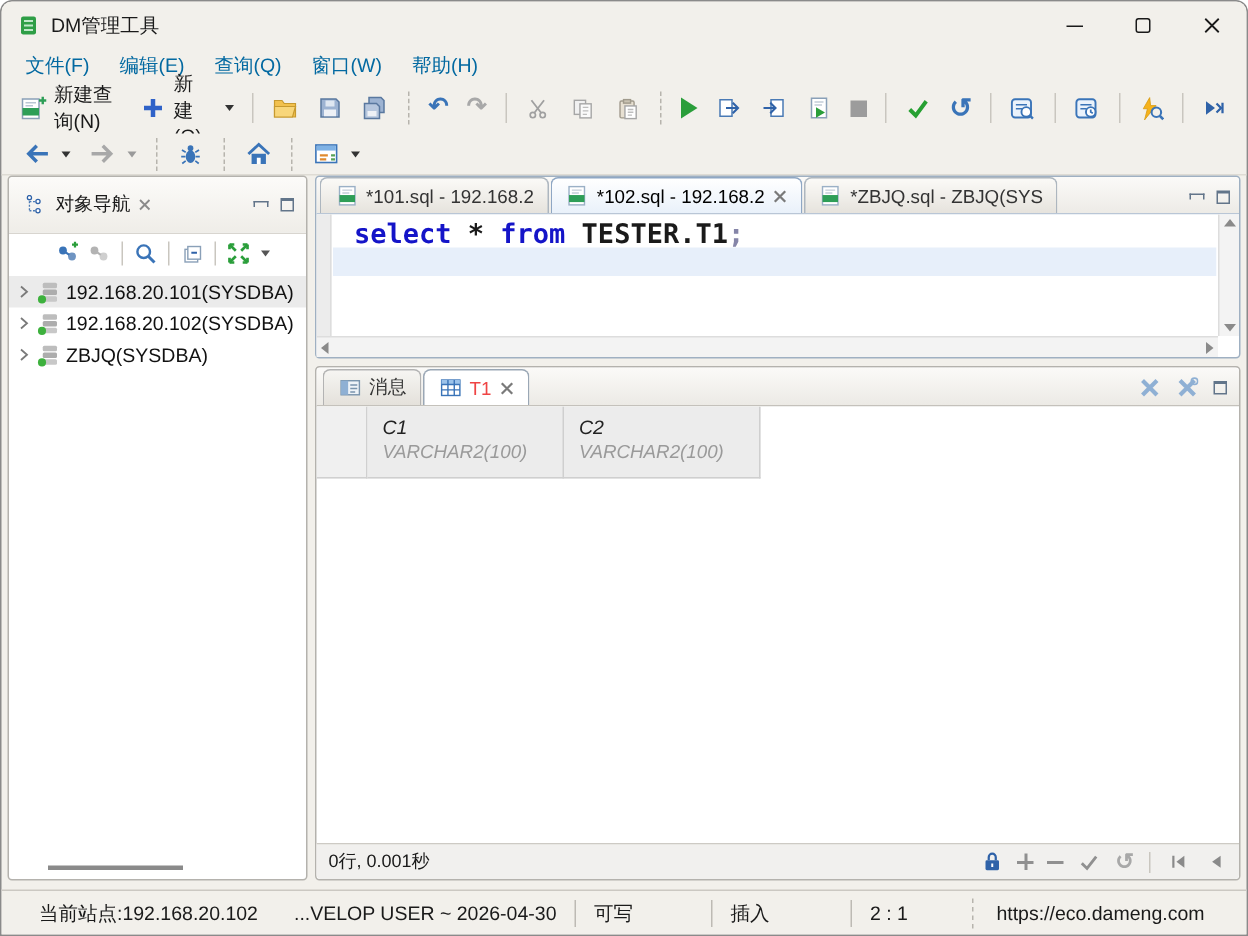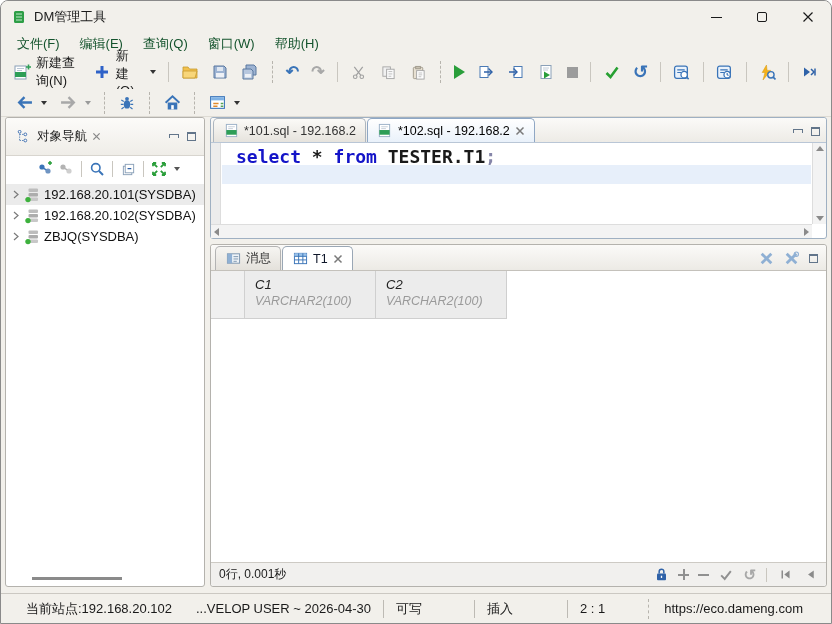--- a/index.html
+++ b/index.html
@@ -12,21 +12,21 @@
   .titlebar { height:32px; display:flex; align-items:center; padding-left:10px; background:#f2f0eb; }
   .titlebar .title { margin-left:7px; font-size:13px; color:#1a1a1a; }
   .wincontrols { margin-left:auto; display:flex; height:100%; }
   .wcbtn { width:46px; height:100%; display:flex; align-items:center; justify-content:center; }
   .wc-min { width:11px; height:1px; background:#1a1a1a; }
   .wc-max { width:10px; height:10px; border:1px solid #1a1a1a; border-radius:2px; }
   .wc-close svg { display:block; }
 
   
   .menubar { height:22px; display:flex; align-items:center; padding-left:6px; background:#f2f0eb; }
-  .menuitem { padding:2px 10px; font-size:13px; color:#14532d; }
+  .menuitem { padding:2px 10px; font-size:13px; color:#0369a1; }
 
   
   .toolbar1 { height:34px; display:flex; align-items:center; padding:0 6px; background:#f2f0eb; }
   .toolbar2 { height:28px; display:flex; align-items:center; padding:0 8px; background:#f2f0eb; border-bottom:1px solid #dedbd4; }
   .tbtn { display:flex; align-items:center; gap:5px; padding:3px 6px; border-radius:3px; }
   .tbtn span.lbl { font-size:13px; color:#1a1a1a; }
   .ico { width:18px; height:18px; display:inline-flex; align-items:center; justify-content:center; flex:0 0 auto; }
   .ico svg { display:block; }
   .ico16 { width:16px; height:16px; }
   .glyph { font-size:16px; font-weight:bold; line-height:1; }
@@ -76,21 +76,21 @@
   .arrU { width:0;height:0;border-left:4px solid transparent;border-right:4px solid transparent;border-bottom:5px solid #8a8a8a; margin:3px auto; }
   .arrD { width:0;height:0;border-left:4px solid transparent;border-right:4px solid transparent;border-top:5px solid #8a8a8a; position:absolute; bottom:3px; left:3px; }
   .arrL { width:0;height:0;border-top:4px solid transparent;border-bottom:4px solid transparent;border-right:5px solid #8a8a8a; }
   .arrR { width:0;height:0;border-top:4px solid transparent;border-bottom:4px solid transparent;border-left:5px solid #8a8a8a; }
 
   
   .resultpanel { flex:1; border:1px solid #b4b2ad; border-radius:3px; background:#fff; display:flex; flex-direction:column; min-height:0; }
   .restabs { height:26px; display:flex; align-items:flex-end; background:linear-gradient(#fbfaf8,#eceae5); border-bottom:1px solid #c4c1bb; border-radius:3px 3px 0 0; padding-left:4px; }
   .restab { display:flex; align-items:center; gap:5px; height:24px; padding:0 9px; font-size:12.5px; color:#333;
             border:1px solid #b3b3b3; border-bottom:none; border-radius:5px 5px 0 0; background:linear-gradient(#f6f5f2,#e4e1db); margin-right:1px; }
-  .restab.active { background:#fff; border-color:#9aa7b5; color:#0f172a; }
+  .restab.active { background:#fff; border-color:#9aa7b5; color:#ef4444; }
   .restools { margin-left:auto; display:flex; align-items:center; gap:10px; padding:0 8px 4px 0; }
   .grid { flex:1; position:relative; overflow:hidden; }
   .gridhead { display:flex;font-style:italic; }
   .rowhd { width:34px; height:48px; background:#f0f0f0; border-right:1px solid #d0d0d0; border-bottom:1px solid #d0d0d0; }
   .colhd { width:131px; height:48px; background:#ececec; border-right:1px solid #cfcfcf; border-bottom:1px solid #cfcfcf; padding:6px 10px 0 10px; }
   .colhd .cname { font-size:13px; color:#222; }
   .colhd .ctype { font-size:12.5px; color:#9a9a9a; margin-top:2px; }
   .resfoot { height:24px; background:#f1f0ee; border-top:1px solid #cdcac4; display:flex; align-items:center; padding:0 8px; border-radius:0 0 3px 3px; }
   .resfoot .cnt { font-size:12px; color:#1a1a1a; }
   .footico { margin-left:auto; display:flex; align-items:center; gap:9px; }
@@ -497,20 +497,30 @@
                   <rect x="2.5" y="1.5" width="11" height="13" fill="#fff" stroke="#9ab0c6"></rect>
                   <path d="M4.5 4h7M4.5 6h5" stroke="#c3cdd8"></path>
                   <rect x="2.5" y="7.5" width="11" height="5" fill="#2e9e57"></rect>
                 </svg>
             </span>
             <span>*102.sql - 192.168.2</span>
             <svg width="10" height="10" viewBox="0 0 10 10">
                 <path d="M1.5 1.5l7 7M8.5 1.5l-7 7" stroke="#7a7a7a" stroke-width="1.5"></path>
               </svg>
           </div>
+          <div class="edtab">
+            <span class="ico ico16">
+              <svg viewBox="0 0 16 16" width="15" height="15">
+                  <rect x="2.5" y="1.5" width="11" height="13" fill="#fff" stroke="#9ab0c6"></rect>
+                  <path d="M4.5 4h7M4.5 6h5" stroke="#c3cdd8"></path>
+                  <rect x="2.5" y="7.5" width="11" height="5" fill="#2e9e57"></rect>
+                </svg>
+            </span>
+            <span>*ZBJQ.sql - ZBJQ(SYS</span>
+          </div>
           <div class="edminmax">
             <div class="mini"></div>
             <div class="maxi"></div>
           </div>
         </div>
         <div class="editor">
           <div class="gutter"></div>
           <div class="edlines">
             <div class="sqlline"><span class="kw">select</span><span class="idtx"> * </span><span class="kw">from</span><span class="idtx"> TESTER.T1</span><span class="smc">;</span></div>
             <div class="curline"></div>

